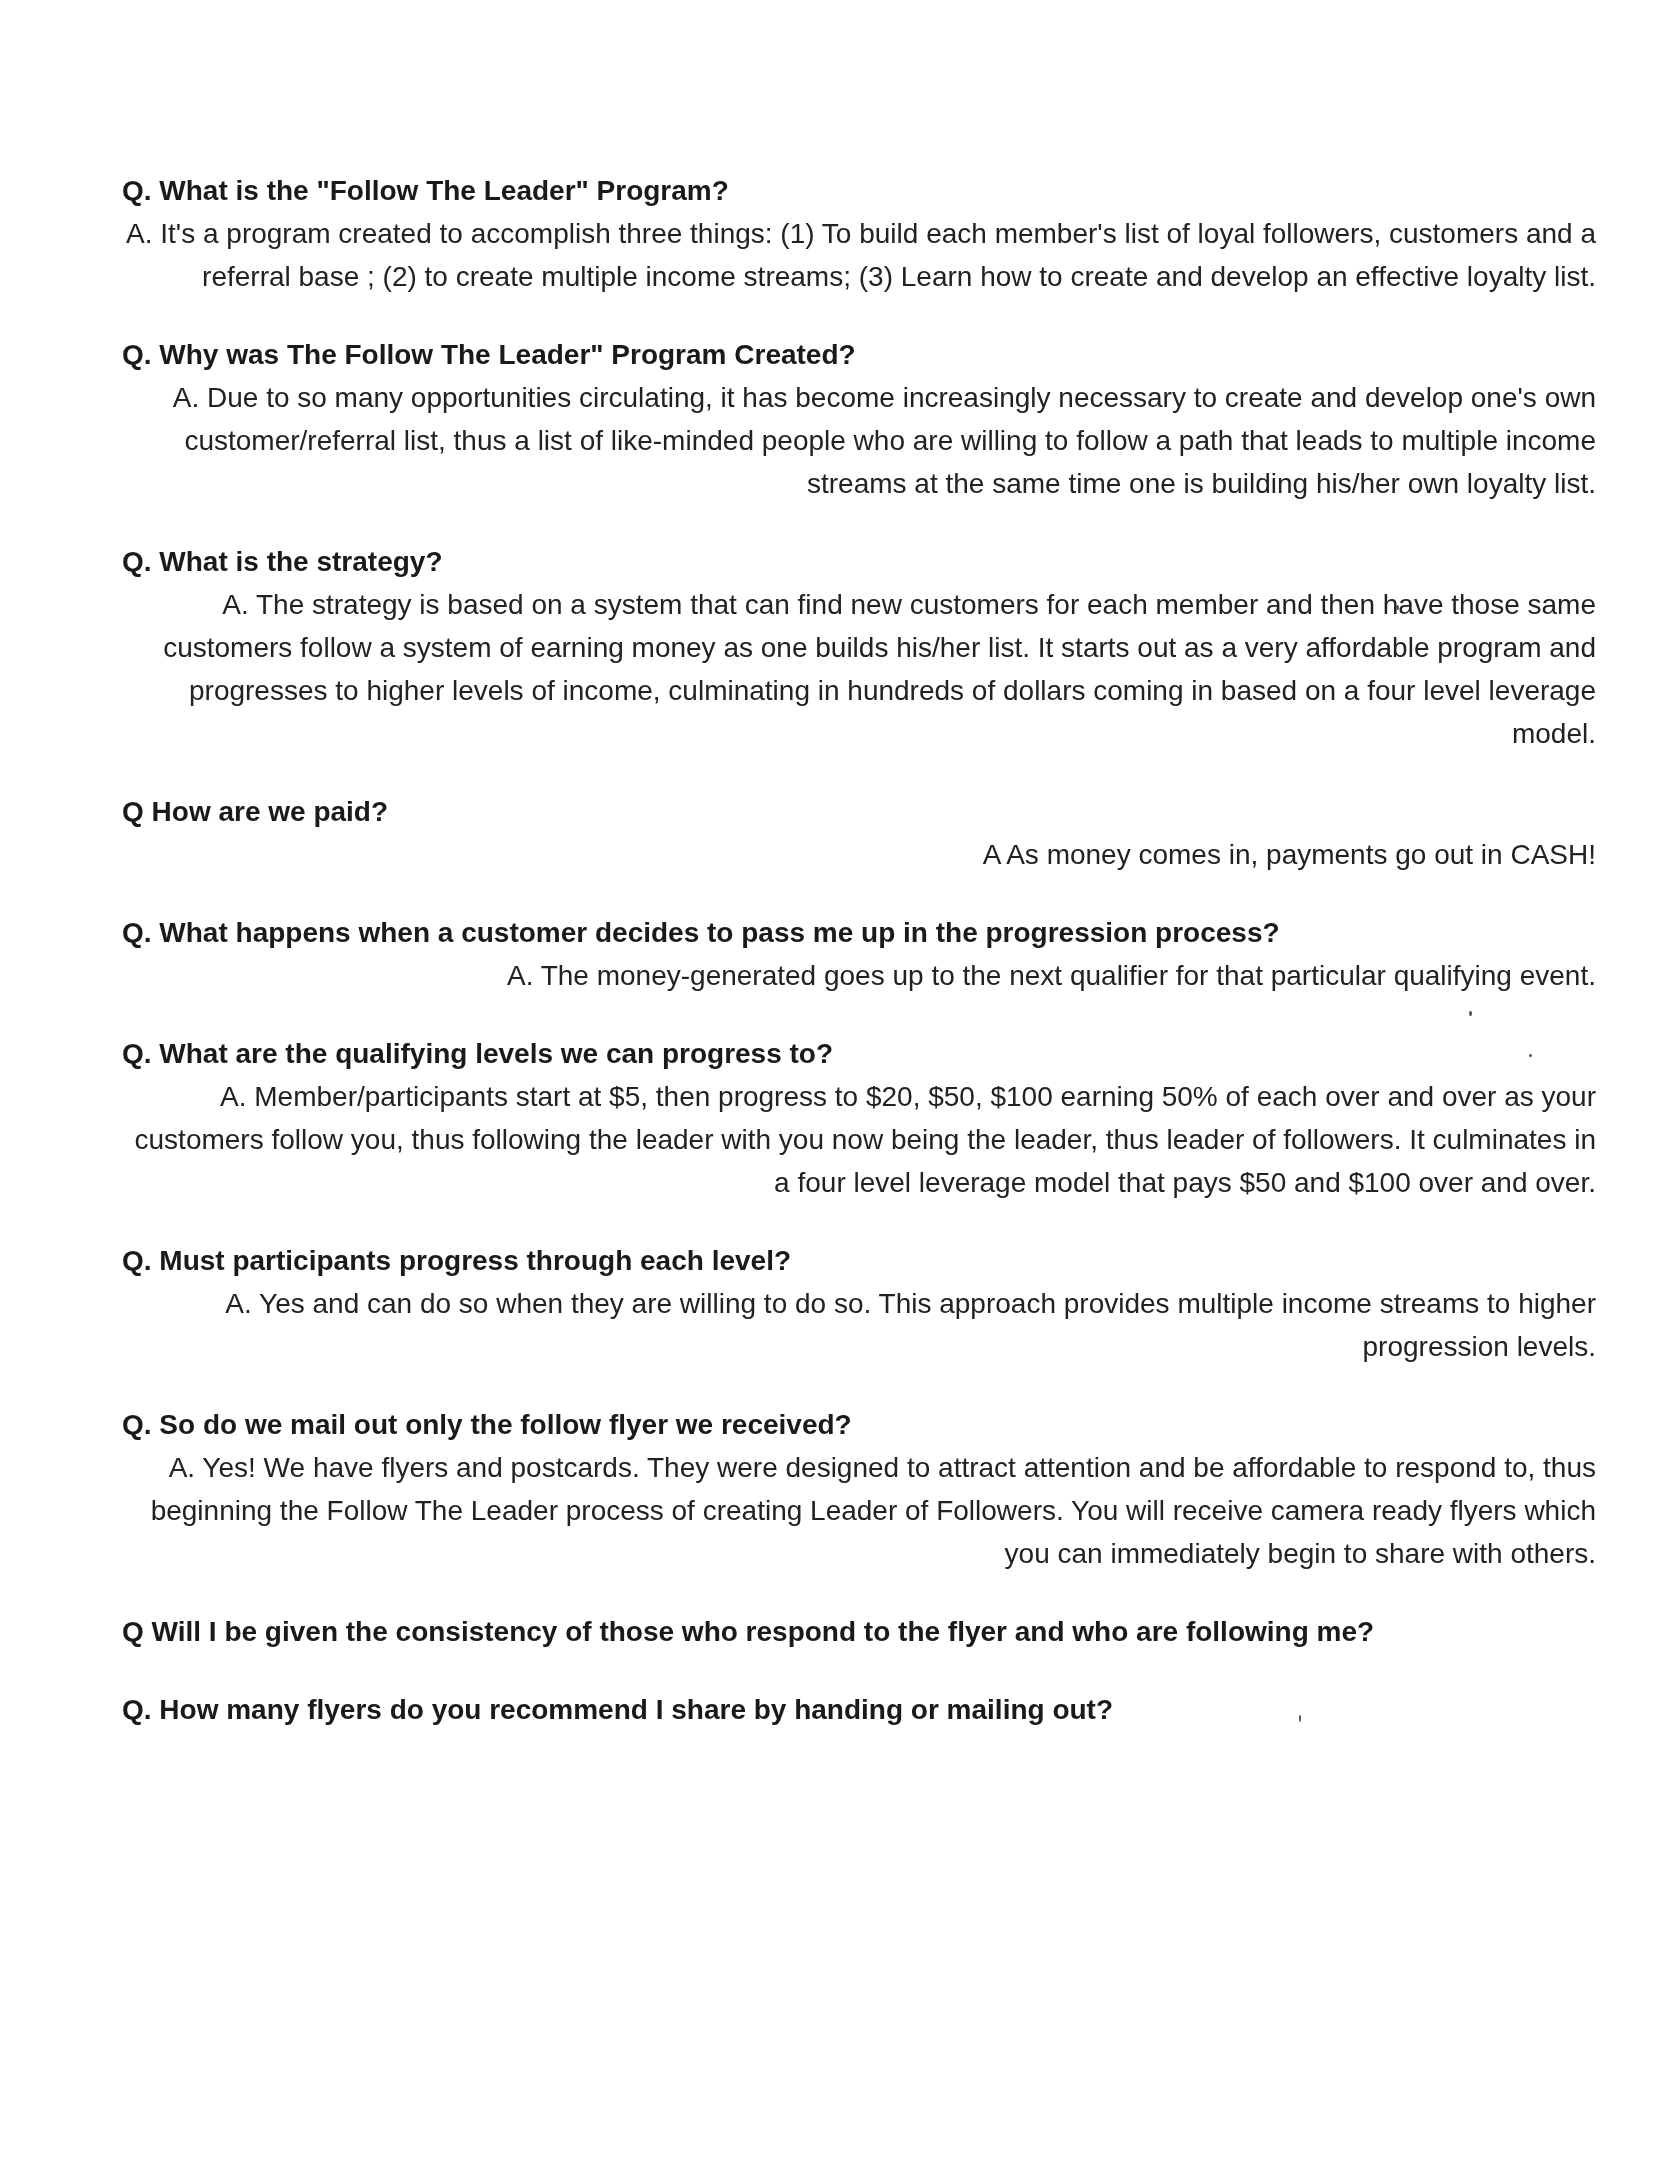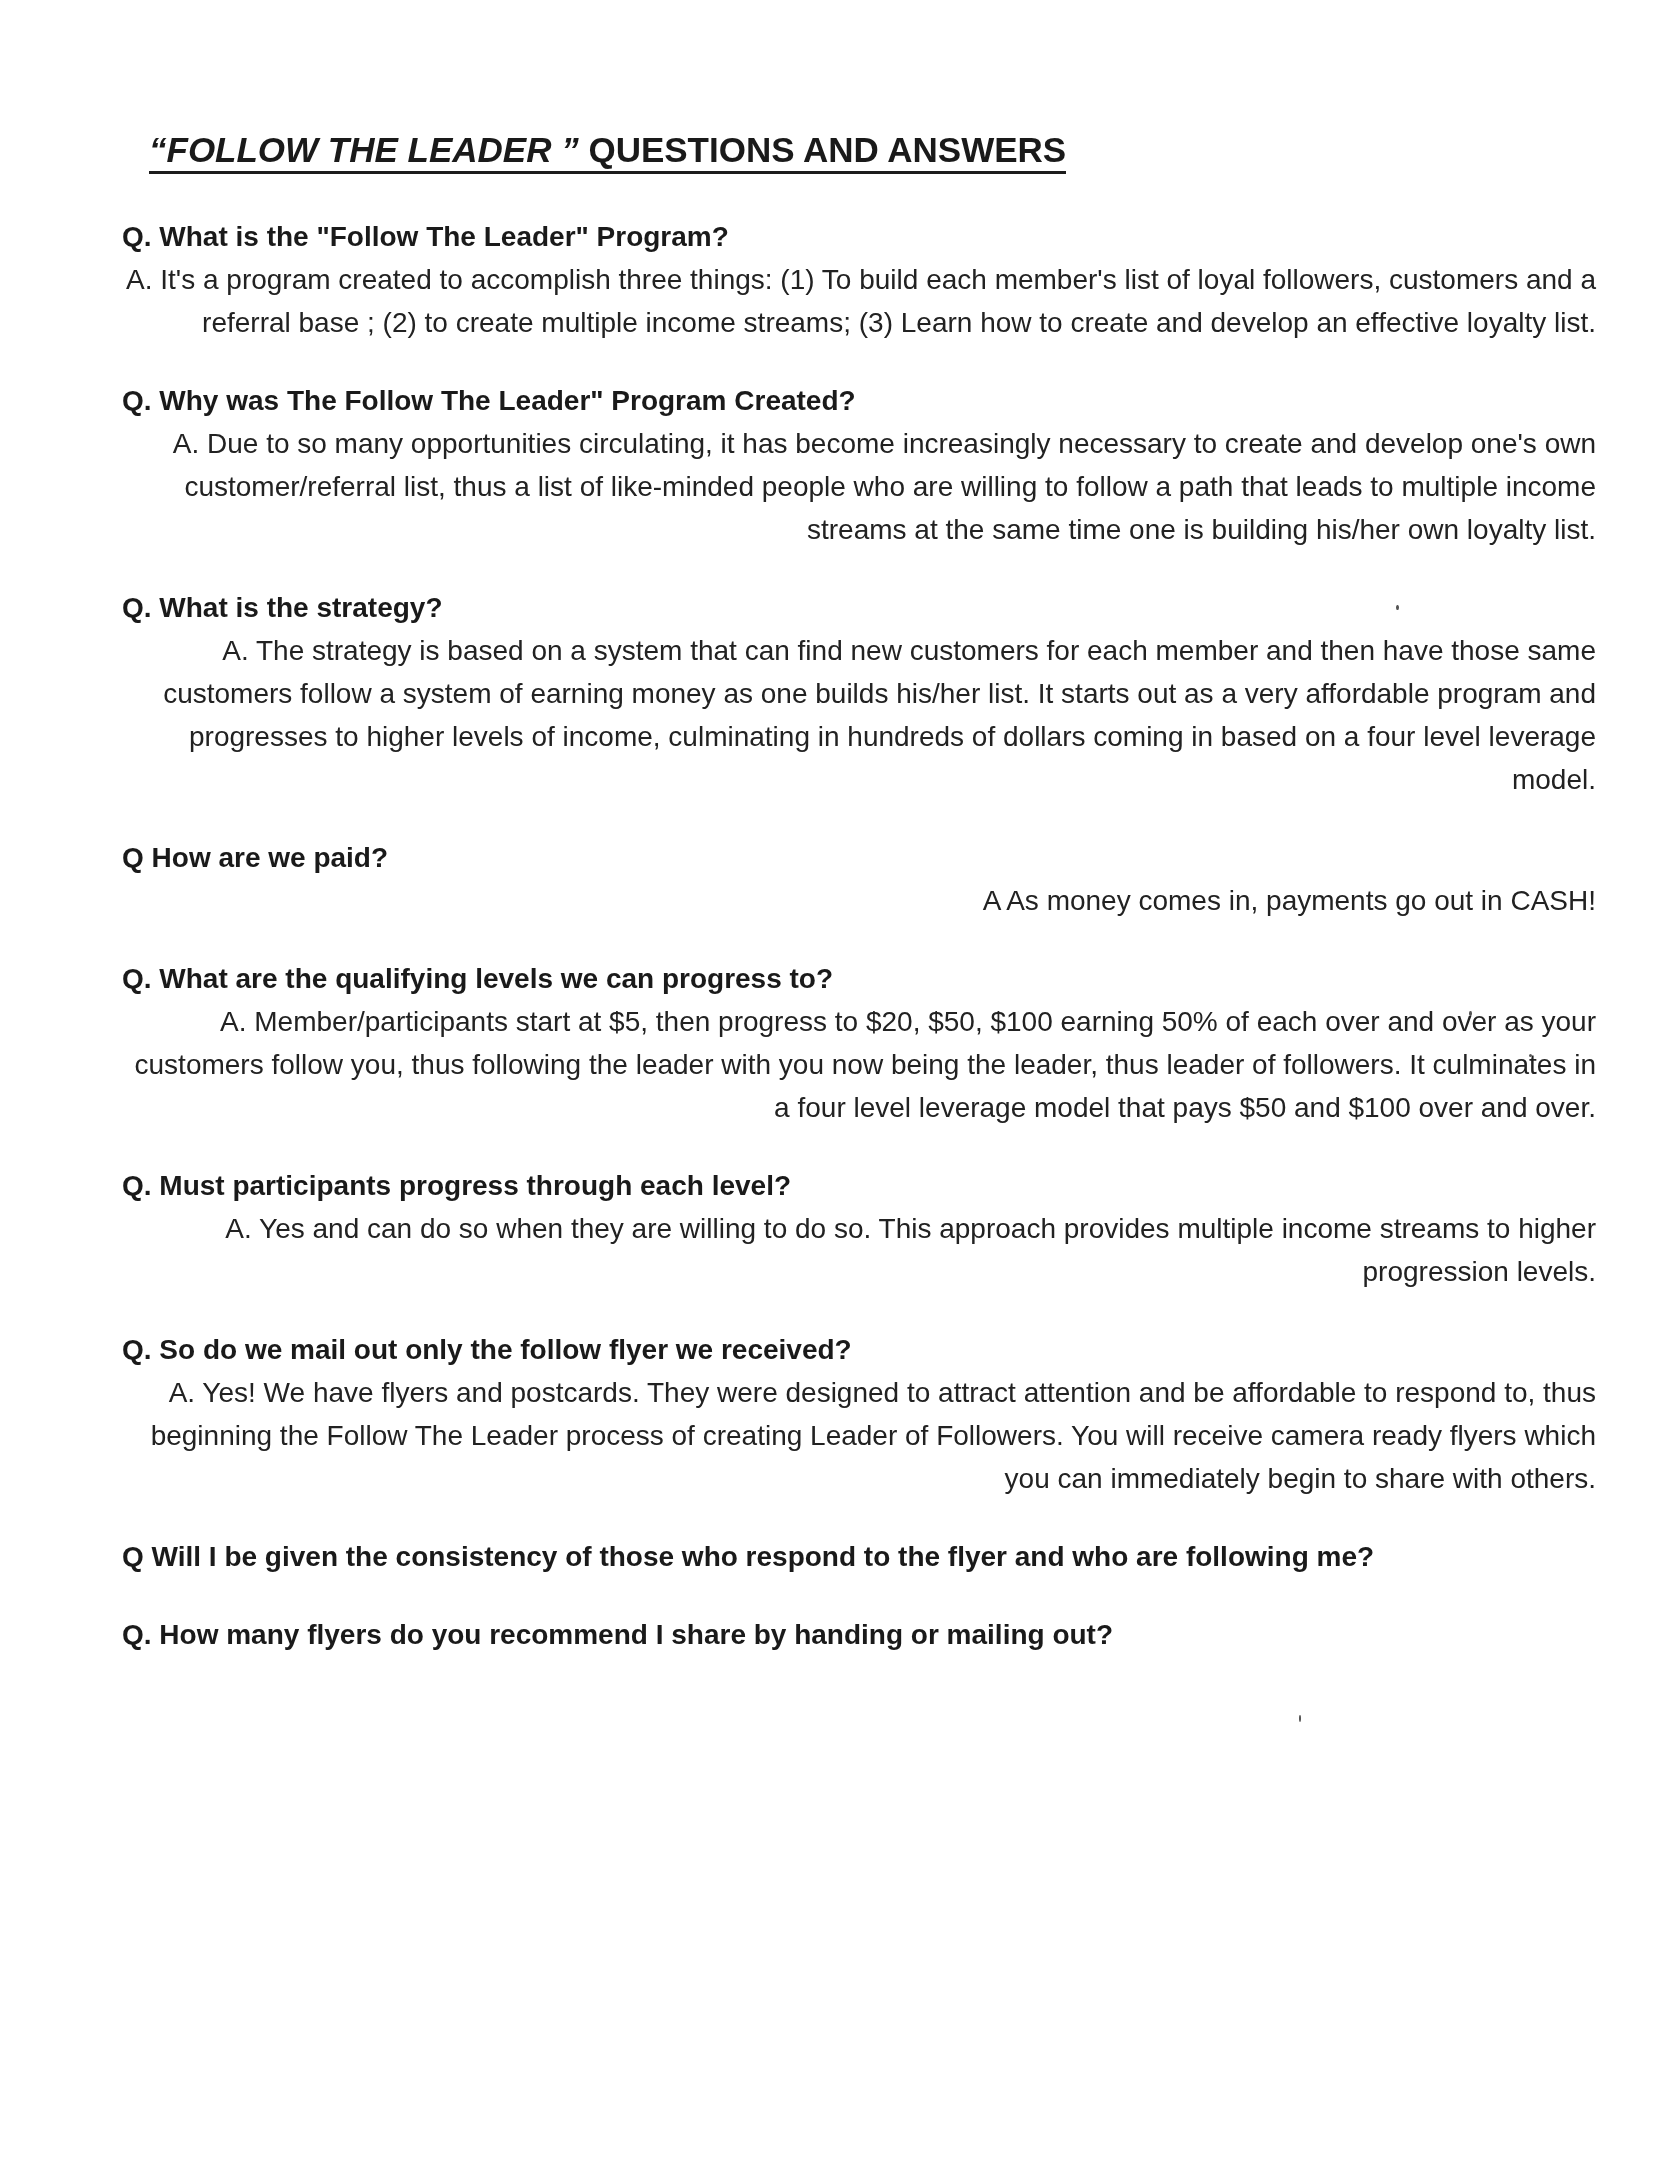--- a/index.html
+++ b/index.html
@@ -59,21 +59,20 @@
     .speck {
       position: absolute;
       background: #555;
       border-radius: 50%;
     }
   </style>
 </head>
 <body>
 
 <div class="page">
-  <h1 class="title"><span class="italic">“FOLLOW THE LEADER ”</span><span> QUESTIONS AND ANSWERS</span></h1>
 
   <div class="qa">
     <p class="question">Q. What is the  "Follow The Leader" Program?</p>
     <p class="answer">A. It's a program created to accomplish three things:  (1) To build each member's list of loyal followers, customers and a referral base ;  (2) to create multiple income streams;  (3) Learn how to create and develop an effective loyalty list.</p>
   </div>
 
   <div class="qa">
     <p class="question">Q. Why was The Follow The Leader" Program Created?</p>
     <p class="answer">A. Due to so many opportunities circulating, it has become increasingly necessary to create and develop one's own customer/referral list, thus a list of like-minded people who are willing to follow a path that leads to multiple income streams at the same time one is building his/her own loyalty list.</p>
   </div>
@@ -81,20 +80,24 @@
   <div class="qa">
     <p class="question">Q. What is the strategy?</p>
     <p class="answer">A. The strategy is based on a system that can find new customers for each member and then have those same customers follow a system of earning money as one builds his/her list.  It starts out as a very affordable program and progresses to higher levels of income, culminating in hundreds of dollars coming in based on a four level leverage model.</p>
   </div>
 
   <div class="qa">
     <p class="question">Q  How are we paid?</p>
     <p class="answer">A  As money comes in, payments go out in CASH!</p>
   </div>
 
+  <div class="qa">
+    <p class="question">Q. What happens when a customer decides to pass me up in the progression process?</p>
+    <p class="answer">A. The money-generated goes up to the next qualifier for that particular qualifying event.</p>
+  </div>
 
   <div class="qa">
     <p class="question">Q. What are the qualifying levels we can progress to?</p>
     <p class="answer">A. Member/participants start at $5, then progress to $20, $50, $100 earning 50% of each over and over as your customers follow you, thus following the leader with you now being the leader, thus leader of followers. It culminates in a four level leverage model that pays $50 and $100 over and over.</p>
   </div>
 
   <div class="qa">
     <p class="question">Q. Must participants progress through each level?</p>
     <p class="answer">A. Yes and can do so when they are willing to do so.  This approach provides multiple income streams to higher progression levels.</p>
   </div>

